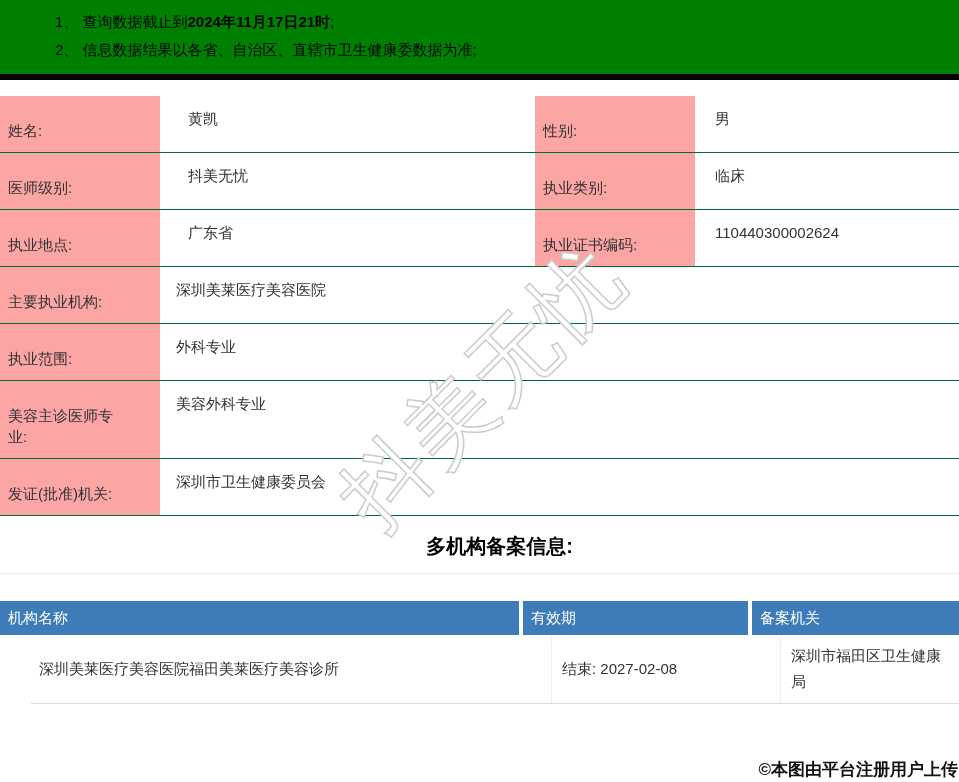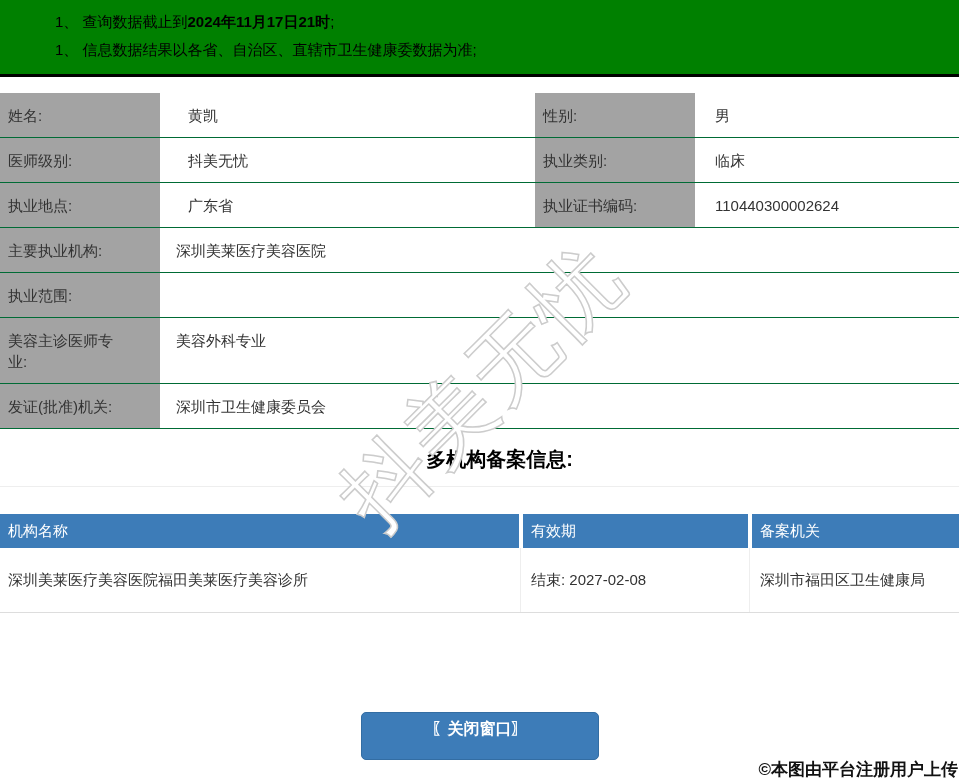--- a/index.html
+++ b/index.html
@@ -1,44 +1,44 @@
 <!DOCTYPE html>
 <html><head>
 <meta charset="utf-8">
 <style>
   * { margin:0; padding:0; box-sizing:border-box; }
   html,body { width:959px; height:782px; overflow:hidden; background:#fff;
     font-family:"Liberation Sans","DejaVu Sans",sans-serif; color:#333; font-size:15px; }
   .page { position:relative; width:959px; height:782px; }
 
   
-  .banner { background:#008000; border-bottom:3px solid #000000; padding:8px 10px 10px 55px; }
+  .banner { background:#008000; border-bottom:6px solid #000000; padding:8px 10px 10px 55px; }
   .notice { line-height:28px; color:#000; font-size:15px; }
   .notice b { font-weight:bold; }
 
   
   .info-table { margin-top:16px; }
   .irow { display:flex; border-bottom:1px solid #006b35; min-height:45px; align-items:stretch; }
-  .ilabel { width:160px; background:#a3a3a3; padding:12px 40px 11px 8px; line-height:21px; flex:0 0 160px; }
+  .ilabel { width:160px; background:#fca5a5; padding:24px 40px 11px 8px; line-height:21px; flex:0 0 160px; }
   .ivalue { width:359px; flex:0 0 359px; padding:12px 10px 11px 16px; line-height:21px;margin-left:12px; }
   .igap { width:4px; flex:0 0 4px; background:#fff; }
   .ivalue2 { flex:1 1 auto; padding:12px 10px 11px 20px; line-height:21px; }
   .ivalue-full { flex:1 1 auto; padding:12px 10px 11px 16px; line-height:21px; }
 
   
   .section-title { text-align:center; font-weight:bold; font-size:20px; color:#000;
     margin:17px 0 13px 40px; }
   .thin-rule { border:0; border-top:1px solid #eeeeee; height:0; }
 
   
   .rec-table { margin-top:27px;border-radius:22px; }
   .rec-head { display:grid; grid-template-columns:519px 225px 1fr; column-gap:4px; }
   .rec-head .hcell { background:#3d7cb8; color:#fff; font-size:15px; padding:7px 6px 7px 8px; line-height:20px; }
   .rec-row { display:grid; grid-template-columns:519px 225px 1fr; column-gap:4px;
-    border-bottom:1px solid #dddddd; min-height:65px; }
+    border-bottom:1px solid #dddddd; min-height:65px;margin-left:31px; }
   .rec-row .rcell { display:flex; flex-direction:column; justify-content:center; padding:8px 6px 8px 8px; line-height:26px; }
   .rec-row .rcell + .rcell { border-left:1px solid #eeeeee; margin-left:-3px; padding-left:10px; }
 
   
   .footer { position:relative; height:134px; }
   .close-btn { position:relative; z-index:2; display:block; margin:99px auto 0;
     width:238px; height:48px; background:#3d7cb8; border:1px solid #336da3; border-radius:5px;
     color:#fff; font-size:16px; font-weight:bold; text-align:center; cursor:pointer;
     font-family:"Liberation Sans","DejaVu Sans",sans-serif; padding-bottom:14px; }
 
@@ -50,21 +50,21 @@
     color:#111;
     text-shadow:-1px -1px 0 #fff, 1px -1px 0 #fff, -1px 1px 0 #fff, 1px 1px 0 #fff; pointer-events:none; }
 </style>
 </head>
 <body>
 
 <div class="page">
 
   <div class="banner">
     <div class="notice"><span>1、 查询数据截止到</span><b>2024年11月17日21时</b><span>;</span></div>
-    <div class="notice"><span>1、 信息数据结果以各省、自治区、直辖市卫生健康委数据为准;</span><b></b><span></span></div>
+    <div class="notice"><span>2、 信息数据结果以各省、自治区、直辖市卫生健康委数据为准;</span><b></b><span></span></div>
   </div>
 
   <div class="info-table">
 
     <div class="irow">
       <div class="ilabel">姓名:</div>
       <div class="ivalue">黄凯</div>
       <div class="igap"></div>
       <div class="ilabel">性别:</div>
       <div class="ivalue2">男</div>
@@ -86,20 +86,21 @@
       <div class="ivalue2">110440300002624</div>
     </div>
 
     <div class="irow">
       <div class="ilabel">主要执业机构:</div>
       <div class="ivalue-full">深圳美莱医疗美容医院</div>
     </div>
 
     <div class="irow">
       <div class="ilabel">执业范围:</div>
+      <div class="ivalue-full">外科专业</div>
     </div>
 
     <div class="irow">
       <div class="ilabel">美容主诊医师专业:</div>
       <div class="ivalue-full">美容外科专业</div>
     </div>
 
     <div class="irow">
       <div class="ilabel">发证(批准)机关:</div>
       <div class="ivalue-full">深圳市卫生健康委员会</div>

